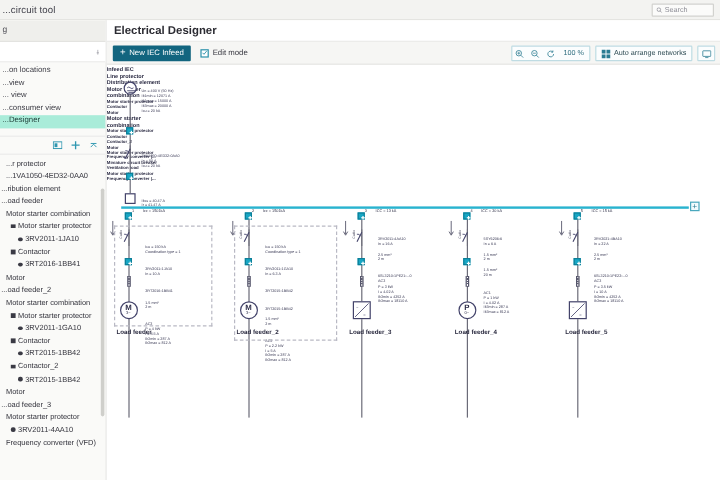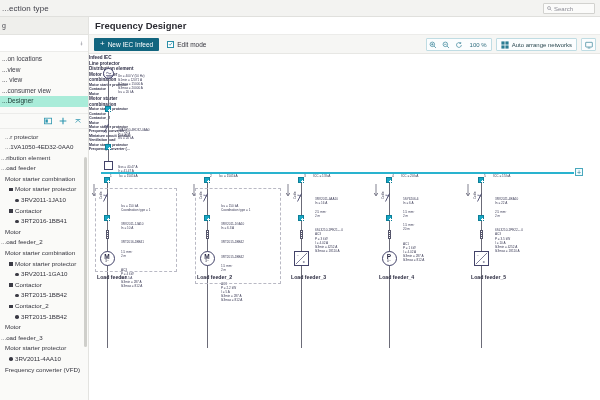--- a/index.html
+++ b/index.html
@@ -204,21 +204,21 @@
     position:absolute; font-size:2.9px; color:#4a4a60;
     transform:rotate(-90deg); transform-origin:left top; white-space:nowrap;
   }
 </style>
 </head>
 <body>
 
 <div id="app">
 
   <div class="appbar">
-    <span class="appbar-title">...ection type</span>
+    <span class="appbar-title">...circuit tool</span>
     <div class="search-box">
       <svg class="mag" viewBox="0 0 10 10">
         <circle cx="4" cy="4" r="3" fill="none" stroke="#70707c" stroke-width="1"></circle>
         <line x1="6.2" y1="6.2" x2="9" y2="9" stroke="#70707c" stroke-width="1"></line>
       </svg>
       <span class="search-ph">Search</span>
     </div>
   </div>
 
   <div class="sidebar">
@@ -332,21 +332,21 @@
         </div>
         <div class="tr lvl1">
           <span>Frequency converter (VFD)</span>
         </div>
       </div>
     <div class="sb-scroll"></div>
   </div>
 
   <div class="main">
     <div class="main-head">
-      <span class="main-title">Frequency Designer</span>
+      <span class="main-title">Electrical Designer</span>
     </div>
 
     <div class="toolbar">
       <button class="btn-primary">
         <span class="plus">+</span>
         <span>New IEC Infeed</span>
       </button>
 
       <div class="chk-wrap">
         <span class="chk">

